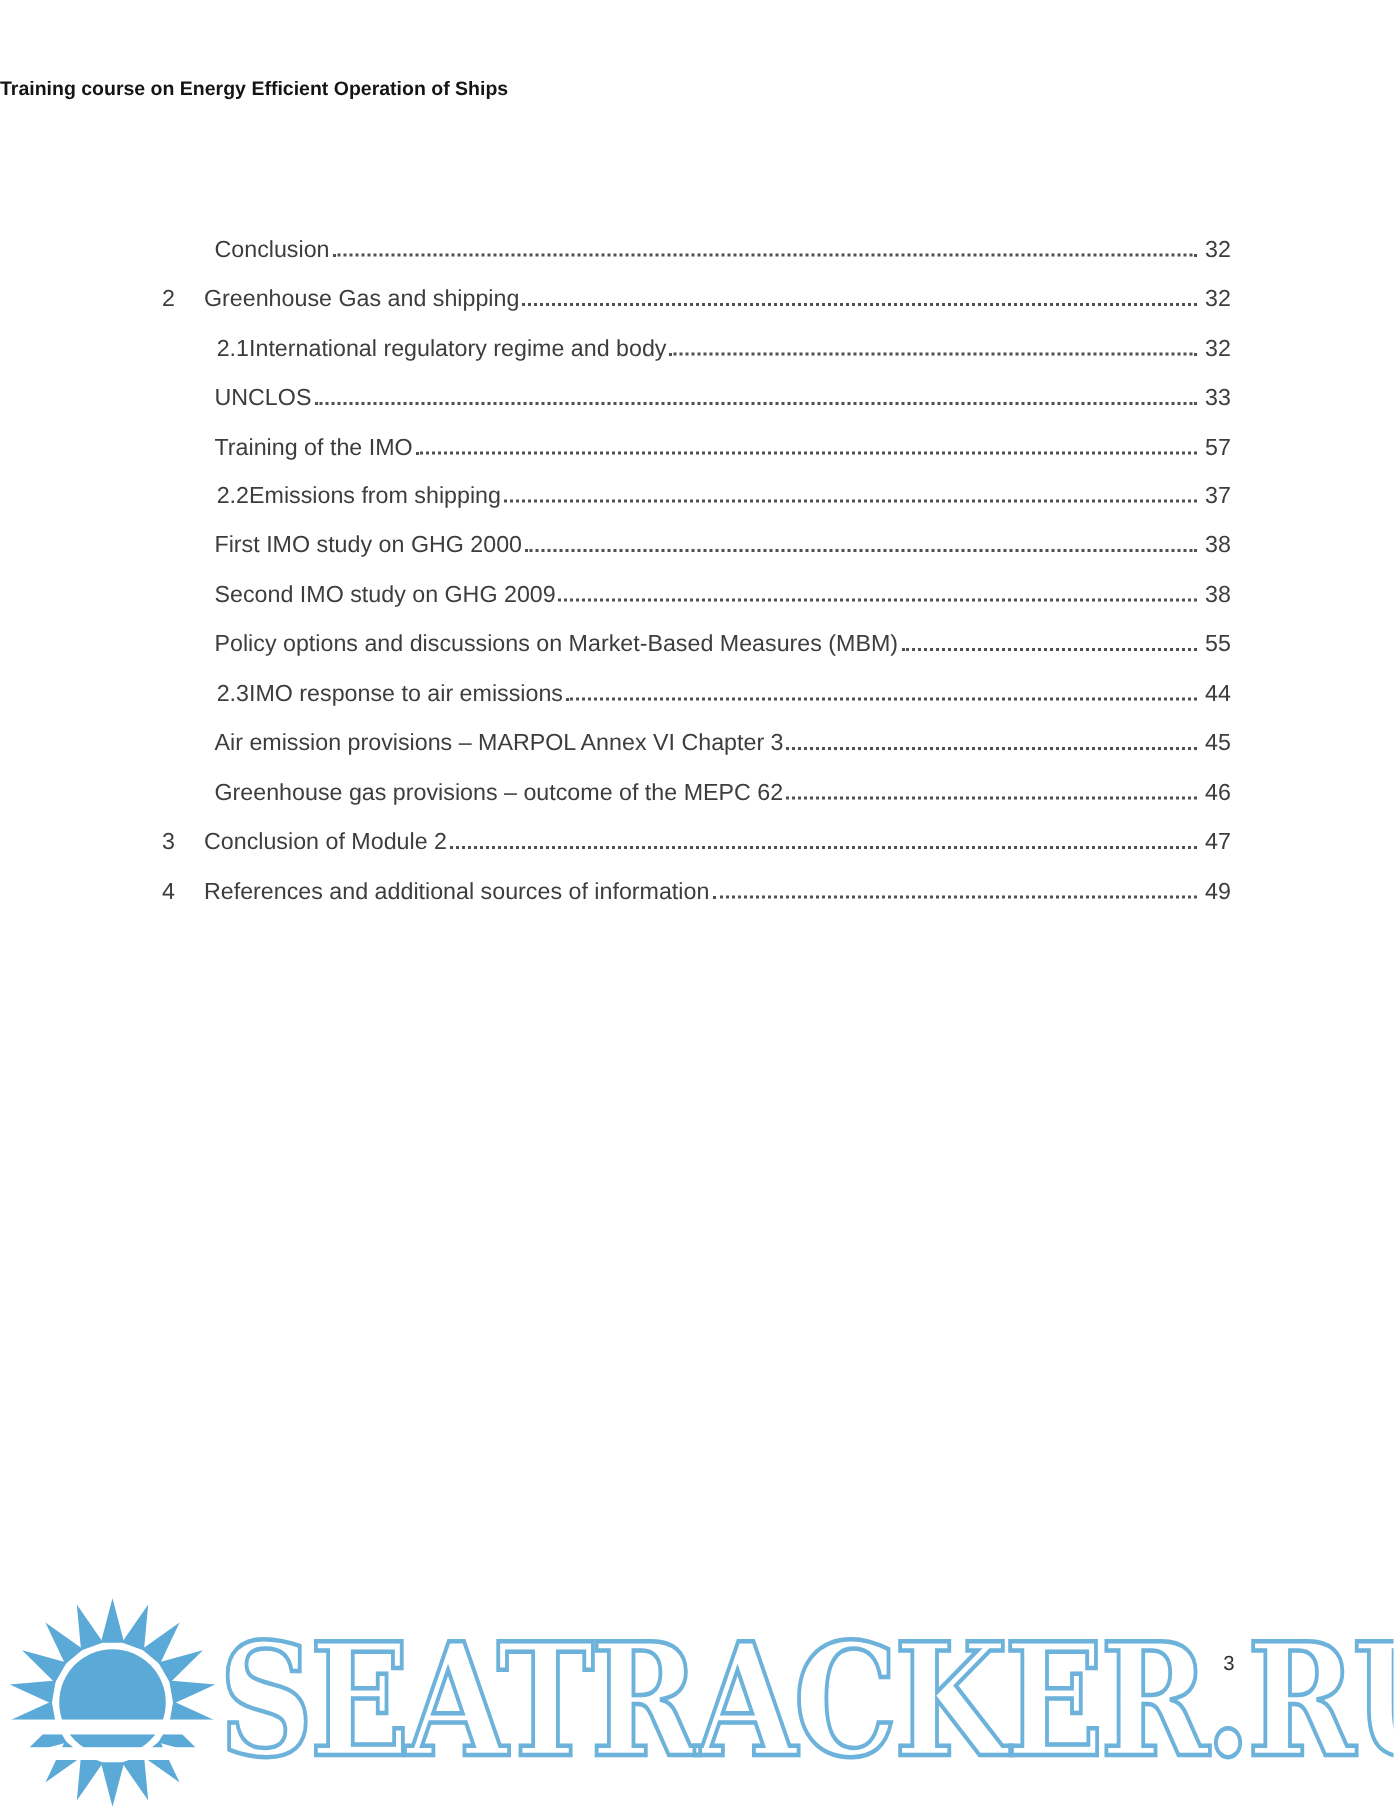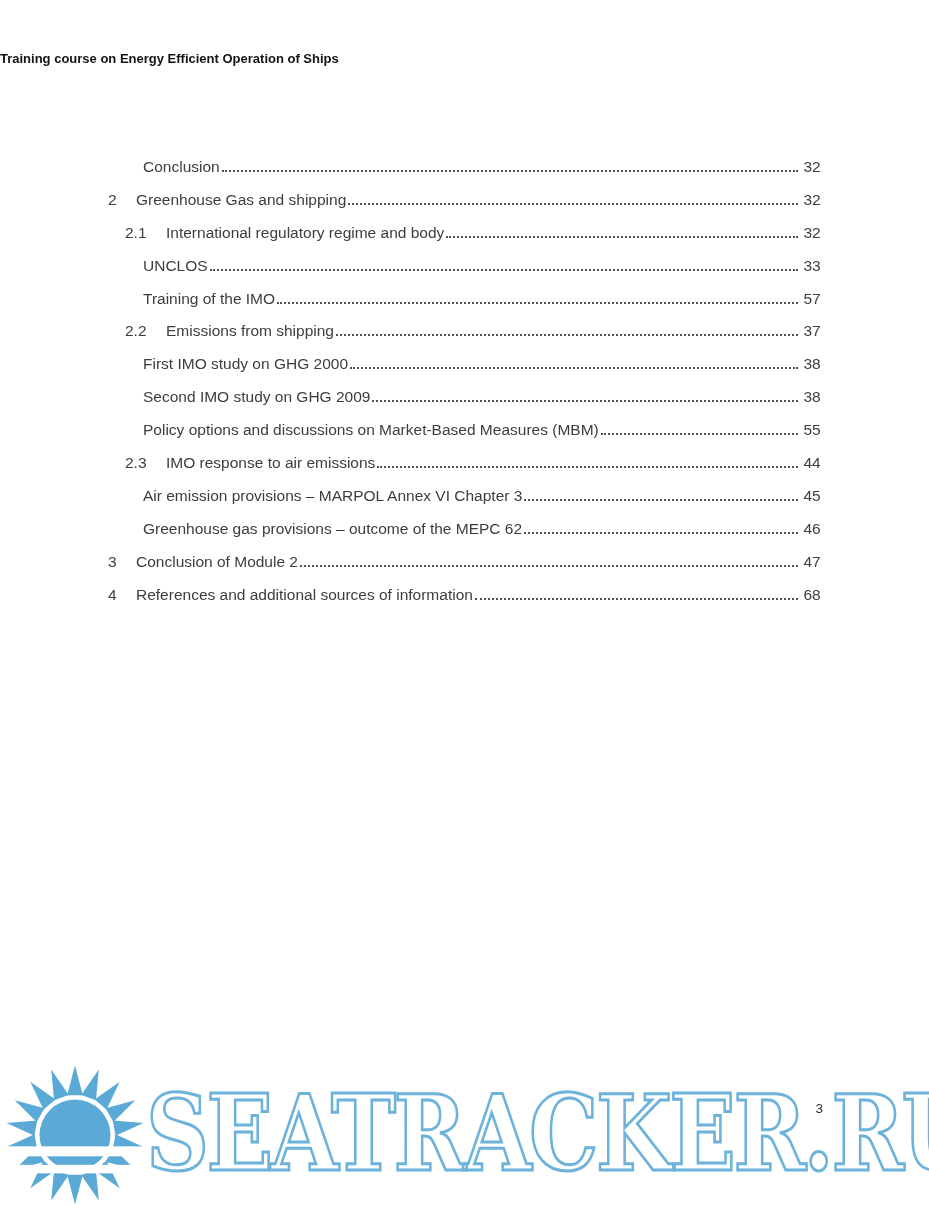--- a/index.html
+++ b/index.html
@@ -32,21 +32,21 @@
   .toc-row {
     display: flex;
     align-items: baseline;
     height: 32.9px;
     font-size: 15.5px;
     color: #3d3d3d;
   }
   .toc-num { flex: none; white-space: nowrap; }
   .lvl0 .toc-num { width: 28px; }
   .lvl1 { padding-left: 17px; }
-  .lvl1 .toc-num { width: 41px; }
+  .lvl1 .toc-num { width: 41px; text-align: right; }
   .lvl2 { padding-left: 35px; }
   .toc-label { flex: none; white-space: nowrap; margin-top: 48px; }
   .toc-leader {
     flex: 1 1 auto;
     min-width: 12px;
     border-bottom: 2px dotted #515151;
     margin: 0 3px 0 2px;
   }
   .toc-page { flex: none; margin-left: 0; min-width: 22px; text-align: center; }
 
@@ -178,21 +178,21 @@
     <span class="toc-num">3</span>
     <span class="toc-label">Conclusion of Module 2</span>
     <span class="toc-leader"></span>
     <span class="toc-page">47</span>
   </div>
 
   <div class="toc-row lvl0">
     <span class="toc-num">4</span>
     <span class="toc-label">References and additional sources of information</span>
     <span class="toc-leader"></span>
-    <span class="toc-page">68</span>
+    <span class="toc-page">49</span>
   </div>
 
 </div>
 
 <div class="watermark">
   <svg class="watermark-sun" viewBox="-50 -50 100 100" xmlns="http://www.w3.org/2000/svg">
     <defs>
       <polygon id="ray" points="0,-49 5.5,-28 -5.5,-28"></polygon>
     </defs>
     <g fill="#5aa9d6">

